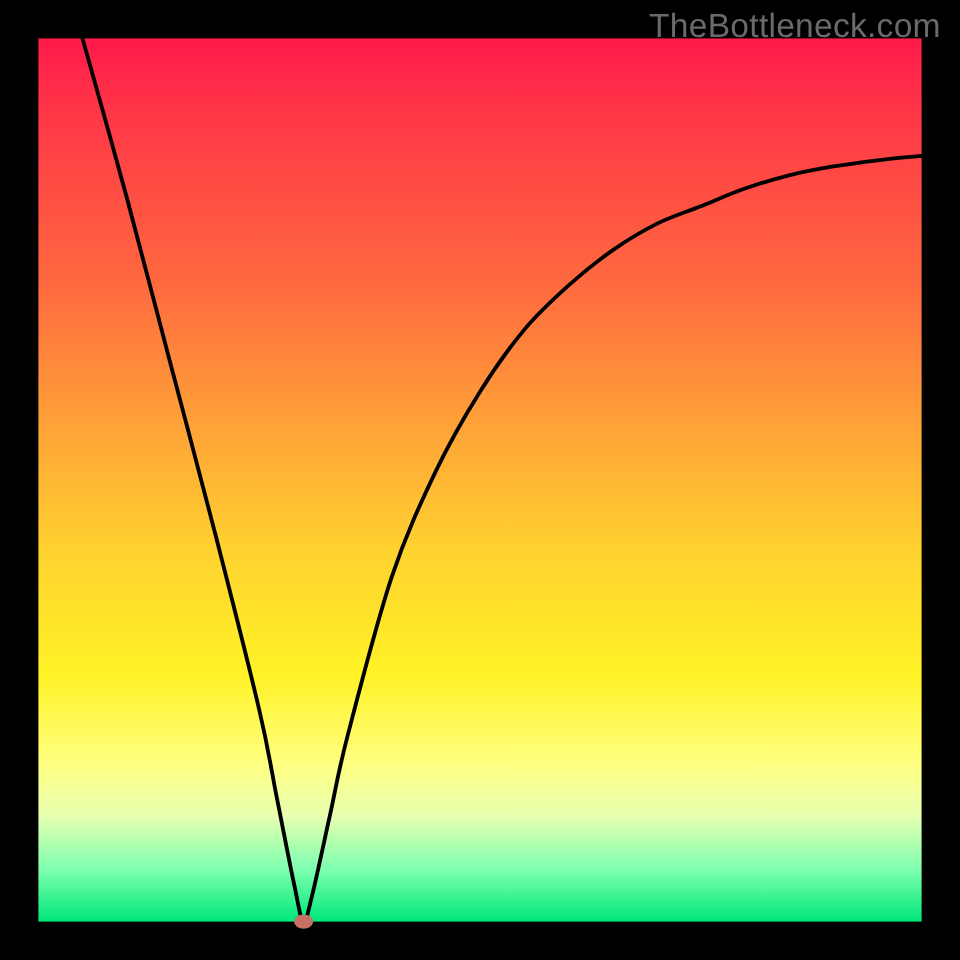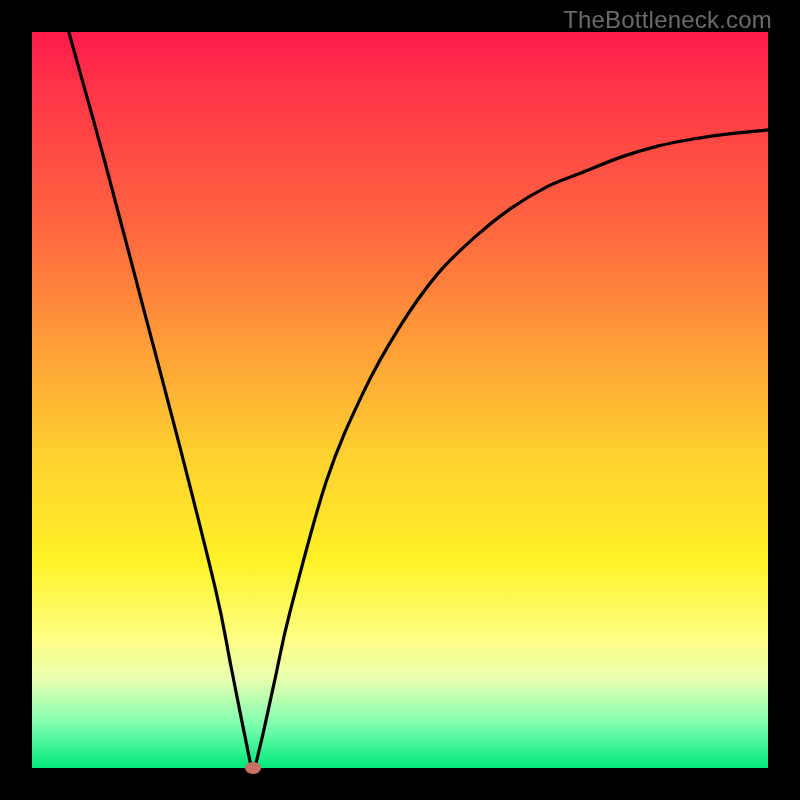--- a/index.html
+++ b/index.html
@@ -33,23 +33,23 @@
       #fff226 72%,
       #ffff80 82%,
       #e8ffb0 88%,
       #7fffb0 94%,
       #00e87a 100%
     );
   }
   .attribution {
     position: absolute;
     top: 6px;
-    right: 28px;
+    right: 16px;
     color: #6a6a6a;
-    font-size: 24px;
+    font-size: 28px;
     letter-spacing: 0.2px;
     user-select: none;
   }
   svg.curve {
     position: absolute;
     left: 0;
     top: 0;
     width: 736px;
     height: 736px;
     overflow: visible;

